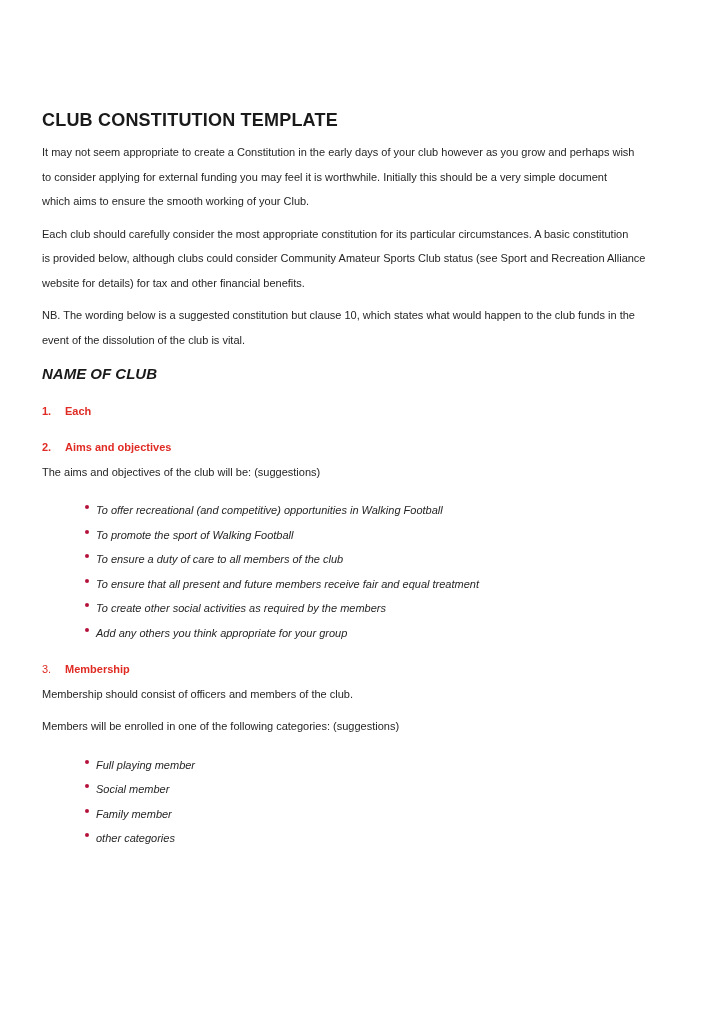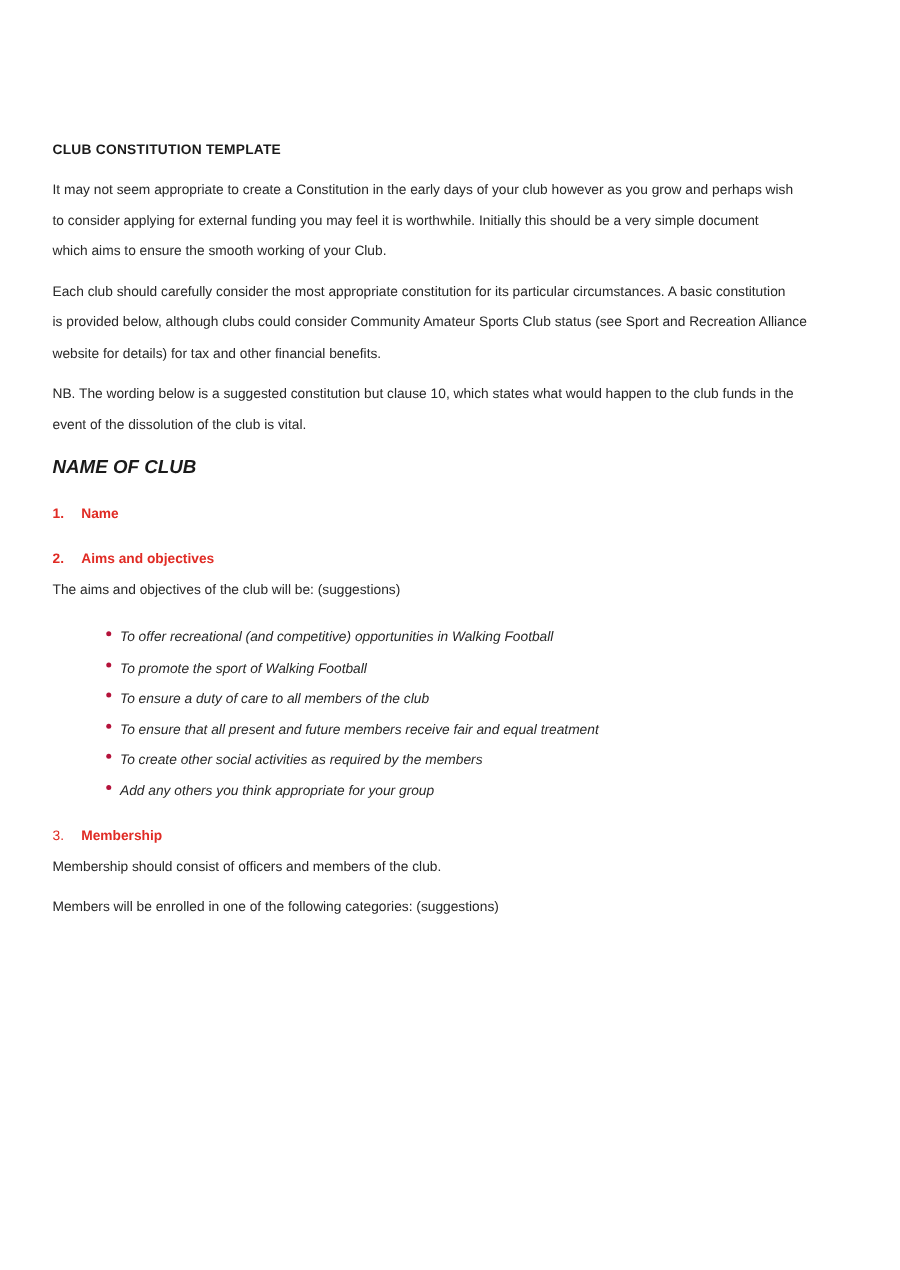--- a/index.html
+++ b/index.html
@@ -12,21 +12,21 @@
     width: 720px;
     height: 1016px;
     background: #ffffff;
     overflow: hidden;
     font-family: "Liberation Sans", sans-serif;
     color: #262626;
     box-sizing: border-box;
     padding: 110px 42px 0 42px;
   }
   .doc-title {
-    font-size: 11px;
+    font-size: 18px;
     font-weight: bold;
     color: #1a1a1a;
     letter-spacing: 0.2px;
     margin: 0 0 10px 0;
     line-height: 20px;
   }
   .para {
     font-size: 11px;
     line-height: 24.5px;
     white-space: pre;
@@ -95,21 +95,21 @@
   <p class="para">Each club should carefully consider the most appropriate constitution for its particular circumstances. A basic constitution
 is provided below, although clubs could consider Community Amateur Sports Club status (see Sport and Recreation Alliance
 website for details) for tax and other financial benefits.</p>
   <p class="para">NB. The wording below is a suggested constitution but clause 10, which states what would happen to the club funds in the
 event of the dissolution of the club is vital.</p>
 
   <p class="subtitle">NAME OF CLUB</p>
 
   <div class="section-heading">
     <span class="num">1.</span>
-    <span>Name</span>
+    <span>Each</span>
   </div>
 
   <div class="section-heading">
     <span class="num">2.</span>
     <span>Aims and objectives</span>
   </div>
   <p class="para">The aims and objectives of the club will be: (suggestions)</p>
   <ul class="bullet-list">
     <li>
         <span class="dot"></span>
@@ -136,14 +136,32 @@
         <span>Add any others you think appropriate for your group</span>
       </li>
   </ul>
 
   <div class="section-heading">
     <span class="num regular">3.</span>
     <span>Membership</span>
   </div>
   <p class="para">Membership should consist of officers and members of the club.</p>
   <p class="para">Members will be enrolled in one of the following categories: (suggestions)</p>
+  <ul class="bullet-list">
+    <li>
+        <span class="dot"></span>
+        <span>Full playing member</span>
+      </li>
+    <li>
+        <span class="dot"></span>
+        <span>Social member</span>
+      </li>
+    <li>
+        <span class="dot"></span>
+        <span>Family member</span>
+      </li>
+    <li>
+        <span class="dot"></span>
+        <span>other categories</span>
+      </li>
+  </ul>
 
 </div>
 
 </body></html>

